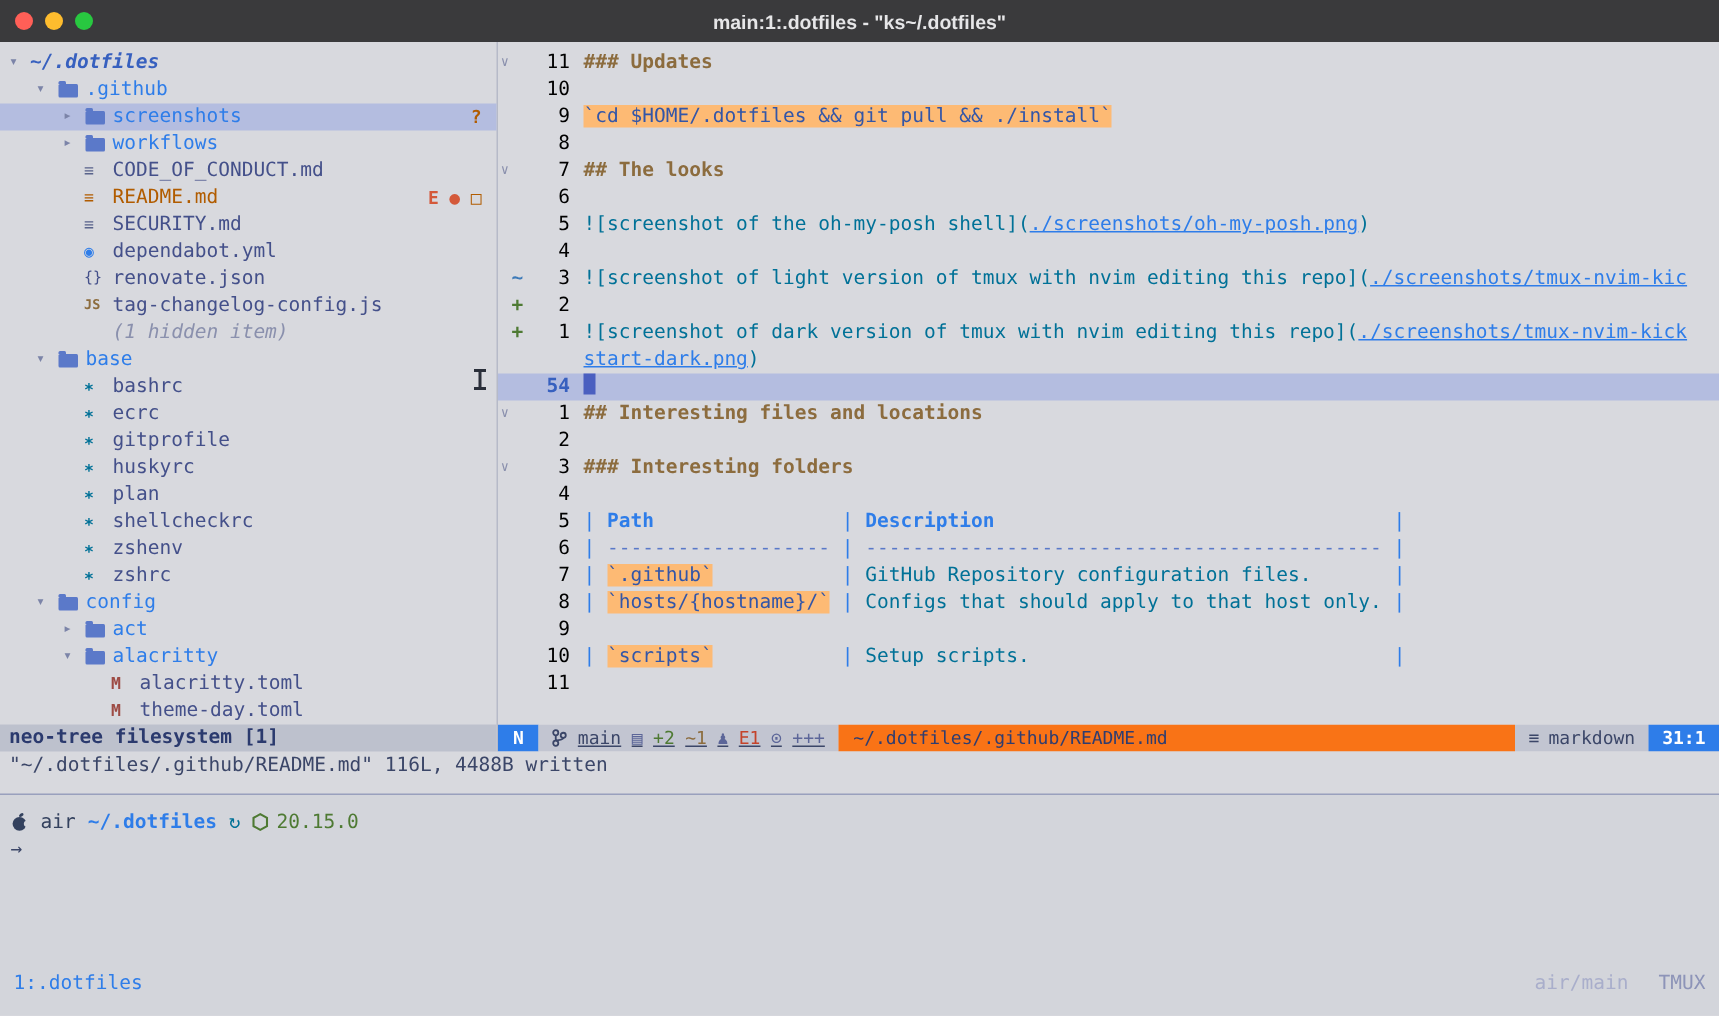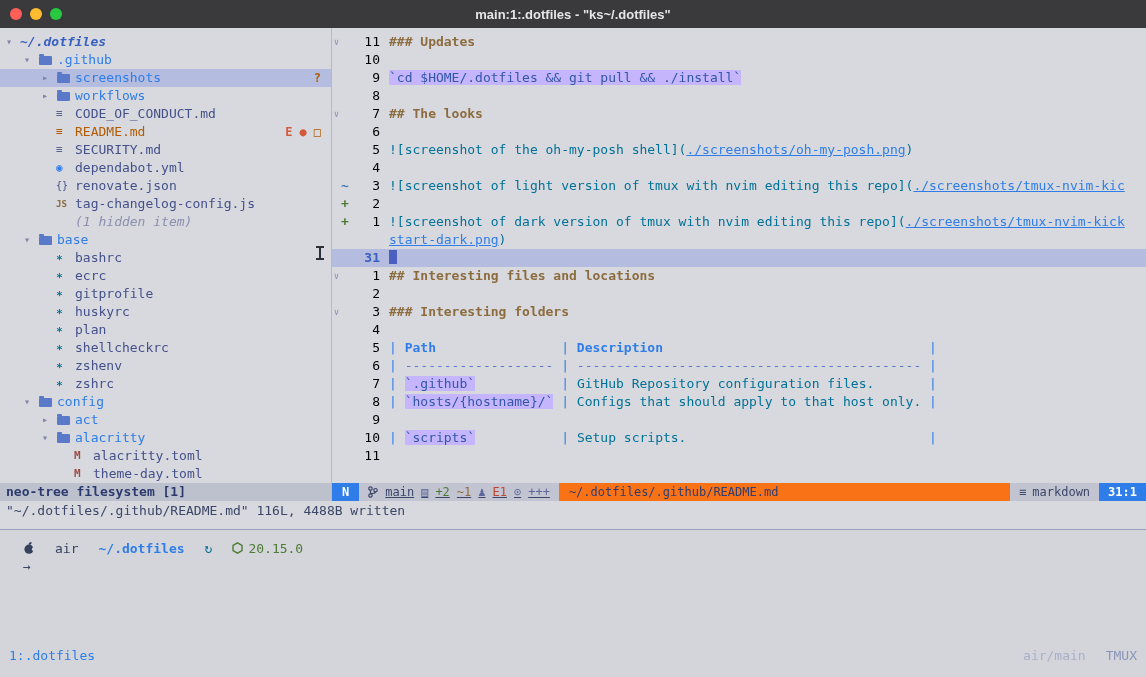--- a/index.html
+++ b/index.html
@@ -58,21 +58,21 @@
   .ed-row.current { background:#b4bde0; }
   .ed-fold { width:9px; flex:0 0 auto; color:#8a90ad; font-size:9px; text-align:center; }
   .ed-sign { width:9px; flex:0 0 auto; font-weight:bold; }
   .sign-add { color:#4e7a33; }
   .sign-chg { color:#3d7ab8; }
   .ed-num { width:30px; flex:0 0 auto; text-align:right; color:#000000; }
   .ed-row.current .ed-num { color:#3760bf; font-weight:bold; }
   .ed-txt { padding-left:9px; white-space:pre; }
   .cursor-block { display:inline-block; width:8px; height:14px; background:#4a5fc0; vertical-align:-2px; }
   .sg-h2, .sg-h3 { color:#8c6c3e; font-weight:bold; }
-  .sg-code { background:#c4b5fd; color:#3356a8; }
+  .sg-code { background:#fdba74; color:#3356a8; }
   .sg-md { color:#007197; }
   .sg-link { color:#2e7de9; text-decoration:underline; }
   .sg-pipe { color:#2e7de9; }
   .sg-th { color:#2e7de9; font-weight:bold; }
   .sg-dash { color:#5a79c9; }
 
   
   .lualine { height:18px; line-height:18px; flex:0 0 auto; display:flex; font-size:12px; overflow:hidden; }
   .ll-mode { background:#2e7de9; color:#fff; font-weight:bold; padding:0 10px; flex:0 0 auto; }
   .ll-git { background:#c2c5d1; color:#3b4668; padding:0 9px; display:flex; gap:7px; align-items:center; flex:0 0 auto;text-decoration:underline; }
@@ -83,21 +83,21 @@
   .ll-path { background:#f97316; color:#2f3d70; flex:1 1 auto; padding-left:10px; min-width:0; }
   .ll-ft { background:#c2c5d1; color:#3b4668; padding:0 9px; flex:0 0 auto; display:flex; gap:6px; align-items:center; }
   .ll-pos { background:#2e7de9; color:#fff; font-weight:bold; padding:0 9px; flex:0 0 auto; }
 
   .cmdline { height:19px; line-height:19px; padding-left:6px; color:#3b4668; }
 
   .pane-sep { border-top:1px solid #99a0bd; flex:0 0 auto; }
 
   
   .shell { flex:1 1 auto; padding:9px 0 0 7px; }
-  .sh-line { height:18px; display:flex; align-items:center; gap:20px;margin-left:16px; }
+  .sh-line { height:18px; display:flex; align-items:center; gap:8px; }
   .sh-host { color:#33415e; }
   .sh-path { color:#2e7de9; font-weight:bold; }
   .sh-git { color:#007197; }
   .sh-node { color:#4e7a33; display:flex; align-items:center; gap:5px; }
   .sh-prompt { color:#3b4668; }
 
   
   .tmux-bar { height:22px; flex:0 0 auto; display:flex; align-items:center; padding:0 9px; margin-bottom:11px; }
   .tm-left { color:#2e7de9; }
   .tm-right { margin-left:auto; display:flex; gap:20px; }
@@ -270,21 +270,21 @@
             <div class="ed-row"><span class="ed-fold"></span><span class="ed-sign"></span><span class="ed-num">9</span><span class="ed-txt"><span class="sg-code">`cd $HOME/.dotfiles &amp;&amp; git pull &amp;&amp; ./install`</span></span></div>
             <div class="ed-row"><span class="ed-fold"></span><span class="ed-sign"></span><span class="ed-num">8</span><span class="ed-txt"></span></div>
             <div class="ed-row"><span class="ed-fold">∨</span><span class="ed-sign"></span><span class="ed-num">7</span><span class="ed-txt"><span class="sg-h2">## The looks</span></span></div>
             <div class="ed-row"><span class="ed-fold"></span><span class="ed-sign"></span><span class="ed-num">6</span><span class="ed-txt"></span></div>
             <div class="ed-row"><span class="ed-fold"></span><span class="ed-sign"></span><span class="ed-num">5</span><span class="ed-txt"><span class="sg-md">![screenshot of the oh-my-posh shell](</span><span class="sg-link">./screenshots/oh-my-posh.png</span><span class="sg-md">)</span></span></div>
             <div class="ed-row"><span class="ed-fold"></span><span class="ed-sign"></span><span class="ed-num">4</span><span class="ed-txt"></span></div>
             <div class="ed-row"><span class="ed-fold"></span><span class="ed-sign sign-chg">~</span><span class="ed-num">3</span><span class="ed-txt"><span class="sg-md">![screenshot of light version of tmux with nvim editing this repo](</span><span class="sg-link">./screenshots/tmux-nvim-kic</span></span></div>
             <div class="ed-row"><span class="ed-fold"></span><span class="ed-sign sign-add">+</span><span class="ed-num">2</span><span class="ed-txt"></span></div>
             <div class="ed-row"><span class="ed-fold"></span><span class="ed-sign sign-add">+</span><span class="ed-num">1</span><span class="ed-txt"><span class="sg-md">![screenshot of dark version of tmux with nvim editing this repo](</span><span class="sg-link">./screenshots/tmux-nvim-kick</span></span></div>
             <div class="ed-row"><span class="ed-fold"></span><span class="ed-sign"></span><span class="ed-num"></span><span class="ed-txt"><span class="sg-link">start-dark.png</span><span class="sg-md">)</span></span></div>
-            <div class="ed-row current"><span class="ed-fold"></span><span class="ed-sign"></span><span class="ed-num">31</span><span class="ed-txt"><span class="cursor-block"></span></span></div>
+            <div class="ed-row current"><span class="ed-fold"></span><span class="ed-sign"></span><span class="ed-num">54</span><span class="ed-txt"><span class="cursor-block"></span></span></div>
             <div class="ed-row"><span class="ed-fold">∨</span><span class="ed-sign"></span><span class="ed-num">1</span><span class="ed-txt"><span class="sg-h2">## Interesting files and locations</span></span></div>
             <div class="ed-row"><span class="ed-fold"></span><span class="ed-sign"></span><span class="ed-num">2</span><span class="ed-txt"></span></div>
             <div class="ed-row"><span class="ed-fold">∨</span><span class="ed-sign"></span><span class="ed-num">3</span><span class="ed-txt"><span class="sg-h3">### Interesting folders</span></span></div>
             <div class="ed-row"><span class="ed-fold"></span><span class="ed-sign"></span><span class="ed-num">4</span><span class="ed-txt"></span></div>
             <div class="ed-row"><span class="ed-fold"></span><span class="ed-sign"></span><span class="ed-num">5</span><span class="ed-txt"><span class="sg-pipe">| </span><span class="sg-th">Path</span><span class="sg-pl">               </span><span class="sg-pipe"> | </span><span class="sg-th">Description</span><span class="sg-pl">                                 </span><span class="sg-pipe"> |</span></span></div>
             <div class="ed-row"><span class="ed-fold"></span><span class="ed-sign"></span><span class="ed-num">6</span><span class="ed-txt"><span class="sg-pipe">| </span><span class="sg-dash">-------------------</span><span class="sg-pipe"> | </span><span class="sg-dash">--------------------------------------------</span><span class="sg-pipe"> |</span></span></div>
             <div class="ed-row"><span class="ed-fold"></span><span class="ed-sign"></span><span class="ed-num">7</span><span class="ed-txt"><span class="sg-pipe">| </span><span class="sg-code">`.github`</span><span class="sg-pl">          </span><span class="sg-pipe"> | </span><span class="sg-md">GitHub Repository configuration files.</span><span class="sg-pl">      </span><span class="sg-pipe"> |</span></span></div>
             <div class="ed-row"><span class="ed-fold"></span><span class="ed-sign"></span><span class="ed-num">8</span><span class="ed-txt"><span class="sg-pipe">| </span><span class="sg-code">`hosts/{hostname}/`</span><span class="sg-pipe"> | </span><span class="sg-md">Configs that should apply to that host only.</span><span class="sg-pipe"> |</span></span></div>
             <div class="ed-row"><span class="ed-fold"></span><span class="ed-sign"></span><span class="ed-num">9</span></div>
             <div class="ed-row"><span class="ed-fold"></span><span class="ed-sign"></span><span class="ed-num">10</span><span class="ed-txt"><span class="sg-pipe">| </span><span class="sg-code">`scripts`</span><span class="sg-pl">          </span><span class="sg-pipe"> | </span><span class="sg-md">Setup scripts.</span><span class="sg-pl">                              </span><span class="sg-pipe"> |</span></span></div>

